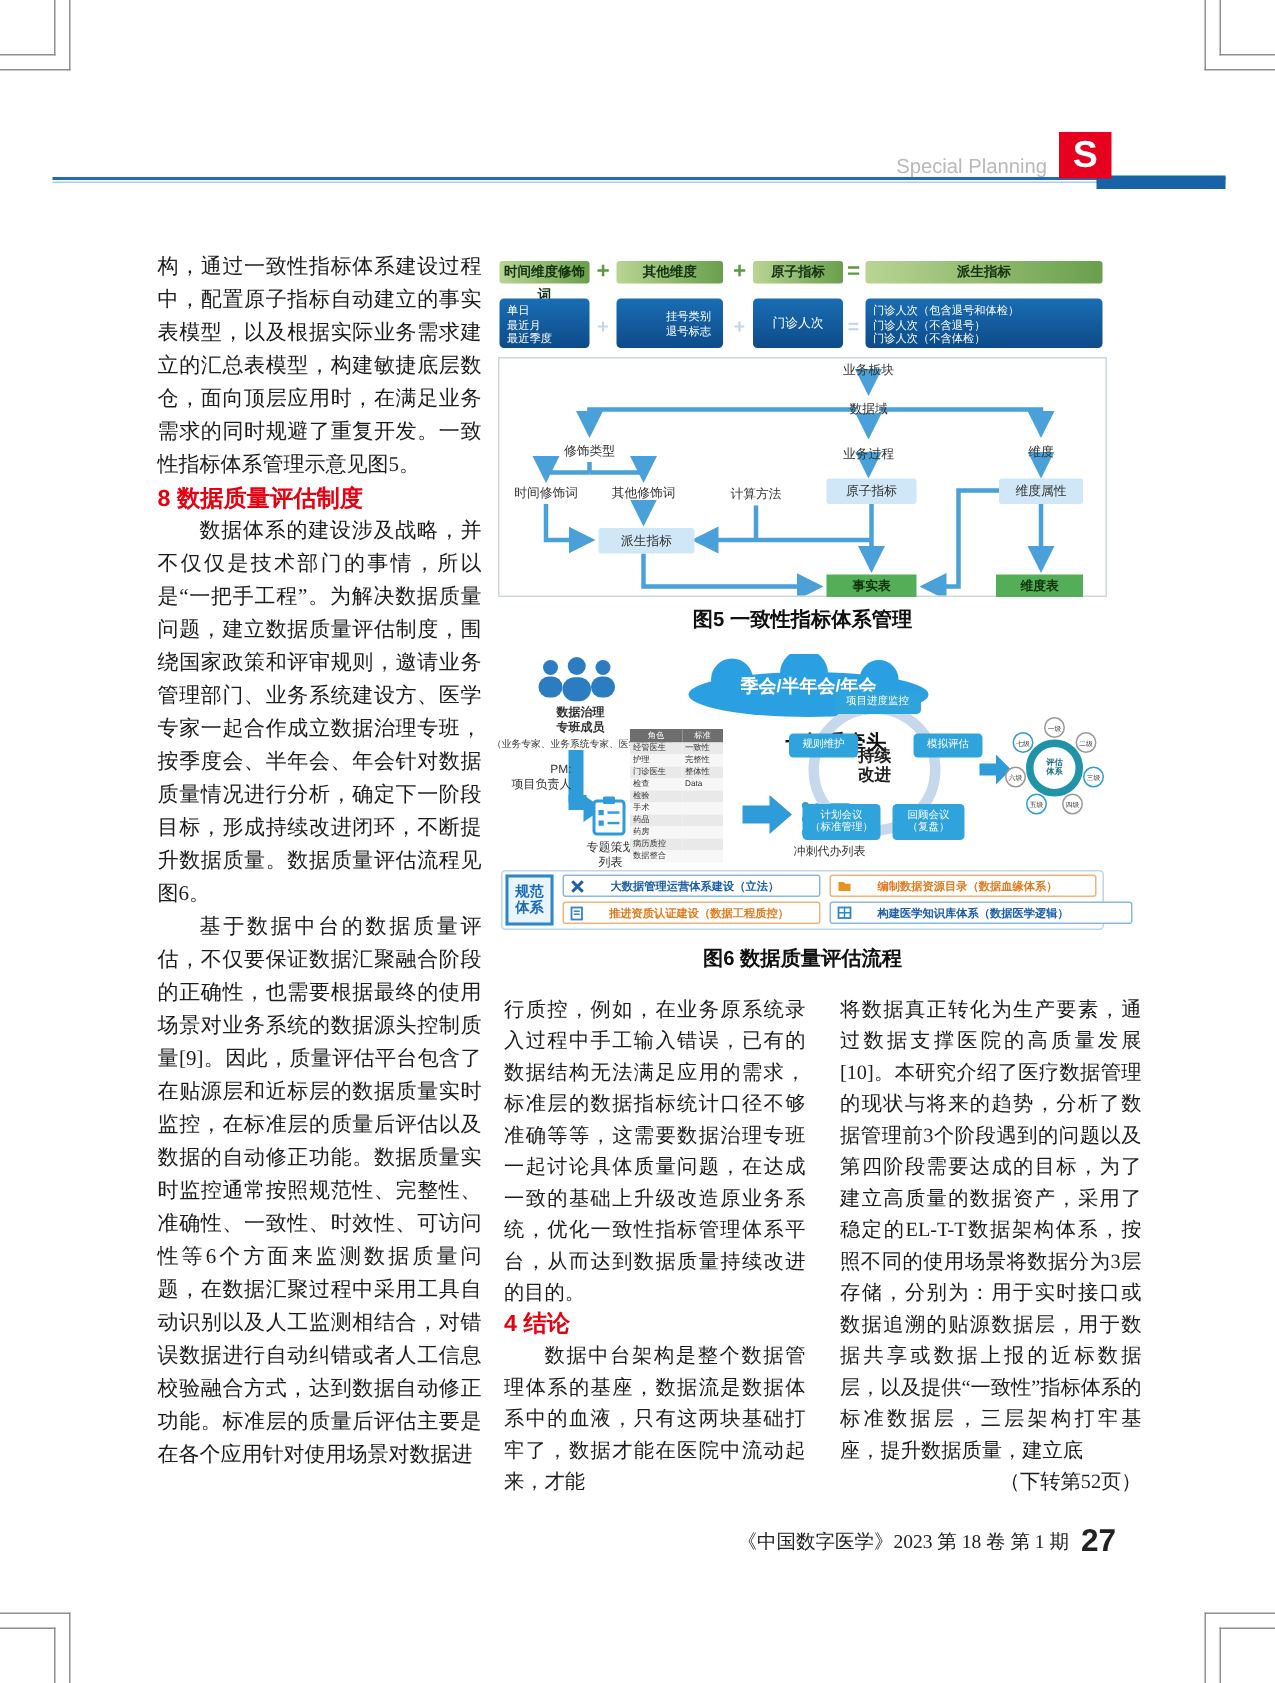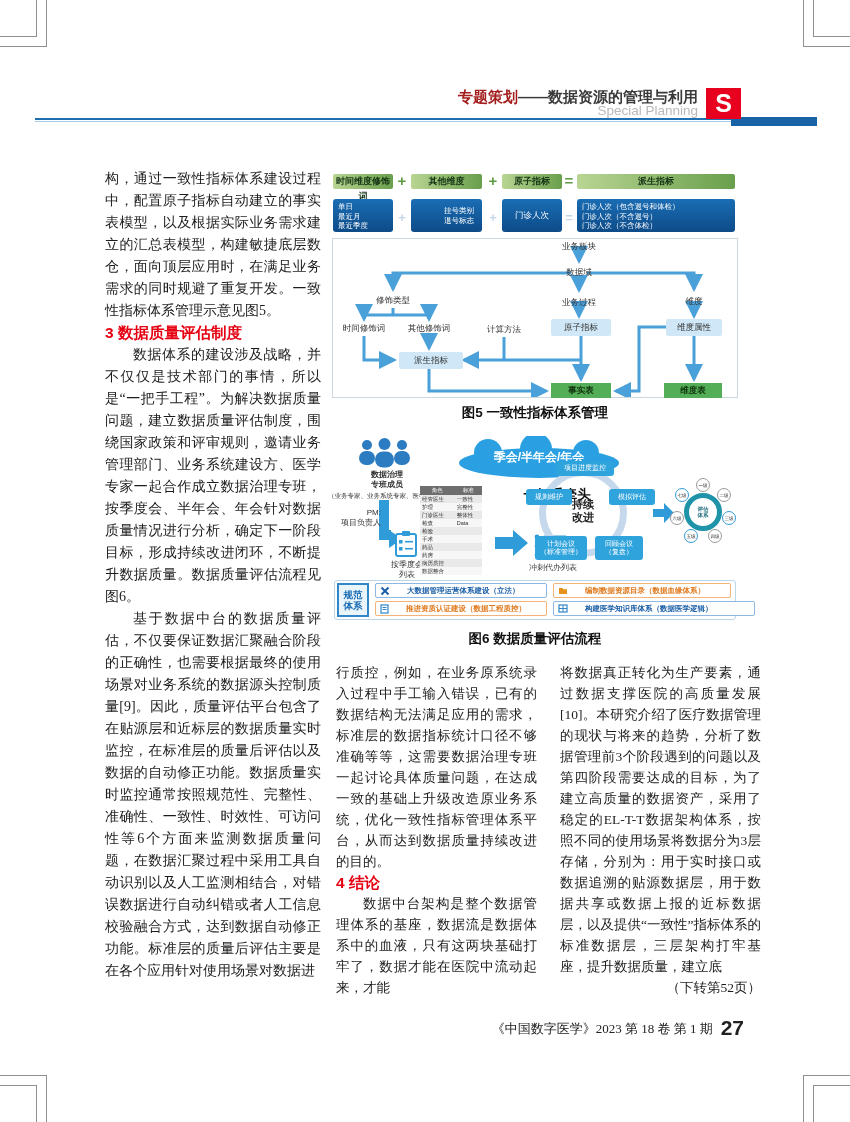--- a/index.html
+++ b/index.html
@@ -97,32 +97,29 @@
 
   <div class="cm tl1"></div>
   <div class="cm tl2"></div>
   <div class="cm tr1"></div>
   <div class="cm tr2"></div>
   <div class="cm bl1"></div>
   <div class="cm bl2"></div>
   <div class="cm br1"></div>
   <div class="cm br2"></div>
 
-  <div class="hd-line1">
-    <span class="hd-bold">专题策划</span><span class="hd-rest">——数据资源的管理与利用</span>
-  </div>
   <div class="hd-line2">Special Planning</div>
   <div class="hd-rule"></div>
   <div class="hd-rule2"></div>
   <div class="hd-bar"></div>
   <div class="hd-logo">S</div>
 
   <div class="col colL">
     <p>构，通过一致性指标体系建设过程中，配置原子指标自动建立的事实表模型，以及根据实际业务需求建立的汇总表模型，构建敏捷底层数仓，面向顶层应用时，在满足业务需求的同时规避了重复开发。一致性指标体系管理示意见图5。</p>
-    <p class="sec-head">3 数据质量评估制度</p>
+    <p class="sec-head">8 数据质量评估制度</p>
     <p class="ind">数据体系的建设涉及战略，并不仅仅是技术部门的事情，所以是“一把手工程”。为解决数据质量问题，建立数据质量评估制度，围绕国家政策和评审规则，邀请业务管理部门、业务系统建设方、医学专家一起合作成立数据治理专班，按季度会、半年会、年会针对数据质量情况进行分析，确定下一阶段目标，形成持续改进闭环，不断提升数据质量。数据质量评估流程见图6。</p>
     <p class="ind">基于数据中台的数据质量评估，不仅要保证数据汇聚融合阶段的正确性，也需要根据最终的使用场景对业务系统的数据源头控制质量[9]。因此，质量评估平台包含了在贴源层和近标层的数据质量实时监控，在标准层的质量后评估以及数据的自动修正功能。数据质量实时监控通常按照规范性、完整性、准确性、一致性、时效性、可访问性等6个方面来监测数据质量问题，在数据汇聚过程中采用工具自动识别以及人工监测相结合，对错误数据进行自动纠错或者人工信息校验融合方式，达到数据自动修正功能。标准层的质量后评估主要是在各个应用针对使用场景对数据进</p>
   </div>
 
   <div class="col colM">
     <p>行质控，例如，在业务原系统录入过程中手工输入错误，已有的数据结构无法满足应用的需求，标准层的数据指标统计口径不够准确等等，这需要数据治理专班一起讨论具体质量问题，在达成一致的基础上升级改造原业务系统，优化一致性指标管理体系平台，从而达到数据质量持续改进的目的。</p>
     <p class="sec-head">4 结论</p>
     <p class="ind">数据中台架构是整个数据管理体系的基座，数据流是数据体系中的血液，只有这两块基础打牢了，数据才能在医院中流动起来，才能</p>
   </div>
 
@@ -237,21 +234,21 @@
     <div class="leader">一把手牵头</div>
 
     <svg class="f6abs" style="left:62px;top:94px;" width="24" height="28">
       <rect x="2" y="4" width="20" height="22" rx="2" fill="#fff" stroke="#2f9bd8" stroke-width="2"></rect>
       <rect x="8" y="1" width="8" height="5" rx="1" fill="#2f9bd8"></rect>
       <rect x="5" y="10" width="3.5" height="3.5" fill="#2f9bd8"></rect>
         <line x1="11" y1="11.7" x2="19" y2="11.7" stroke="#2f9bd8" stroke-width="1.6"></line>
       <rect x="5" y="17" width="3.5" height="3.5" fill="#2f9bd8"></rect>
         <line x1="11" y1="18.7" x2="19" y2="18.7" stroke="#2f9bd8" stroke-width="1.6"></line>
     </svg>
-    <div class="f6abs f6label pre" style="left:52px;top:124px;width:46px;">按季度会
+    <div class="f6abs f6label pre" style="left:52px;top:124px;width:46px;">专题策划
 列表</div>
 
     <table class="f6table">
       <thead>
           <tr>
         <th>角色</th>
         <th>标准</th>
       </tr>
         </thead>
       <tbody>

